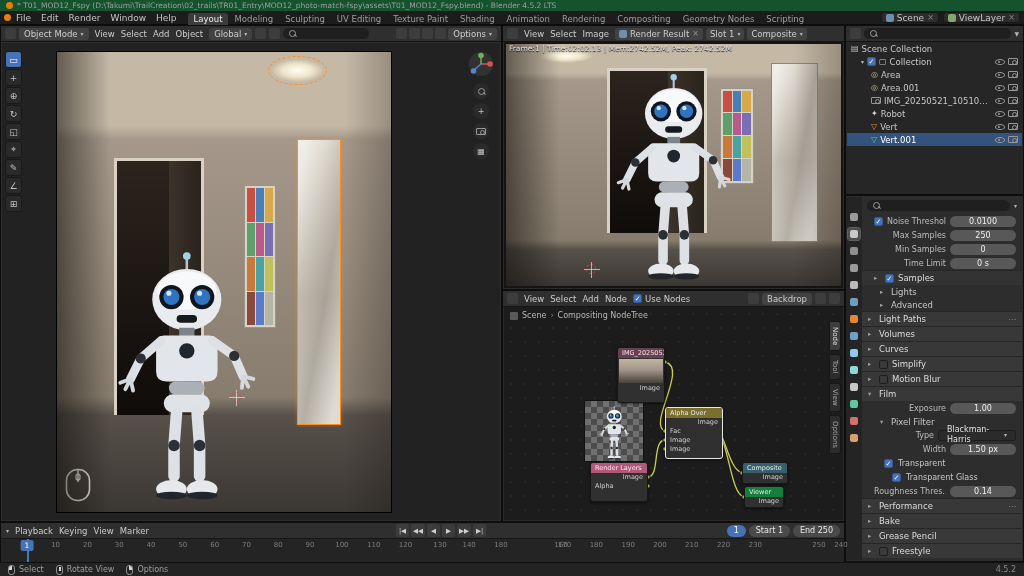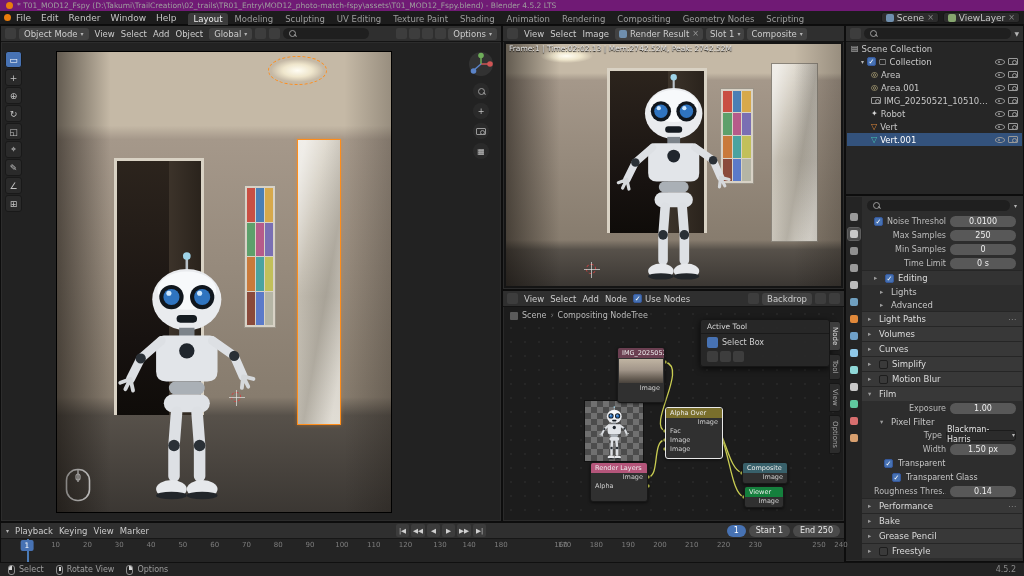--- a/index.html
+++ b/index.html
@@ -1,19 +1,19 @@
 <!DOCTYPE html>
 <html><head>
 <meta charset="utf-8">
 <style>
 *{margin:0;padding:0;box-sizing:border-box}
 html,body{width:1024px;height:576px;overflow:hidden}
 body{position:relative;background:#111;font-family:"DejaVu Sans",sans-serif;font-size:9px;color:#c8c8c8}
 
-#titlebar{position:absolute;left:0;top:0;width:1024px;height:11px;background:#701a75;display:flex;align-items:center;gap:4px;padding:0 6px;font-size:7.5px;color:#9f9f9f;white-space:nowrap}
+#titlebar{position:absolute;left:0;top:0;width:1024px;height:11px;background:#14532d;display:flex;align-items:center;gap:4px;padding:0 6px;font-size:7.5px;color:#9f9f9f;white-space:nowrap}
 .blogo{width:7px;height:7px;border-radius:50%;background:#e87d0d;flex:0 0 auto}
 #topbar{position:absolute;left:0;top:11px;width:1024px;height:14px;background:#1c1c1c;border-bottom:1px solid #0c0c0c;display:flex;align-items:center;padding:0 4px;white-space:nowrap}
 .tmenu{padding:0 5px;color:#c6c6c6}
 #workspaces{display:flex;align-items:flex-end;height:14px;margin-left:6px}
 .wtab{padding:1px 6px;color:#9d9d9d;border-radius:3px 3px 0 0;font-size:8.5px}
 .wtab.active{background:#3c3c3c;color:#ececec}
 .selpill{display:flex;align-items:center;gap:3px;background:#2c2c2c;border:1px solid #171717;border-radius:3px;padding:0 4px;height:11px;margin-left:4px;color:#c6c6c6}
 .selpill .x{color:#8a8a8a;font-size:8px}
 .micon{width:8px;height:8px;background:#6f8fae;border-radius:2px;display:inline-block}
 .micon.vl{background:#87a66f}
@@ -103,21 +103,21 @@
 #props{left:845px;top:195px;width:179px;height:367px;background:#2d2d2d}
 #ptabs{position:absolute;left:0;top:1px;bottom:1px;width:16px;background:#242424;display:flex;flex-direction:column;align-items:center;gap:5px;padding-top:14px}
 .ptab{width:12px;height:12px;border-radius:2px;display:flex;align-items:center;justify-content:center;font-size:8px}
 .ptab.active{background:#4d4d4d;outline:1px solid #5f5f5f}
 .ptab i{width:8px;height:8px;border-radius:2px;display:block}
 #pbody{position:absolute;left:16px;right:1px;top:1px;bottom:1px;overflow:hidden}
 .psearch{display:flex;align-items:center;gap:4px;padding:3px 5px}
 .prow{height:14px;display:flex;align-items:center;gap:4px;padding:0 6px 0 12px}
 .plabel{flex:1;text-align:right;color:#bdbdbd;font-size:8px;white-space:nowrap;overflow:hidden}
 .pval{width:66px;background:#585858;border-radius:7px;height:11px;line-height:11px;text-align:center;color:#efefef;font-size:8px;flex:0 0 auto}
-.pselect{flex:1;background:#2b2b2b;border:1px solid #1c1c1c;border-radius:3px;height:11px;line-height:10px;padding:0 0;display:flex;align-items:center;gap:12px;color:#e5e5e5;font-size:8px}
+.pselect{flex:1;background:#2b2b2b;border:1px solid #1c1c1c;border-radius:3px;height:11px;line-height:10px;padding:0 8px;display:flex;align-items:center;gap:12px;color:#e5e5e5;font-size:8px}
 .phead{height:15px;background:#383838;display:flex;align-items:center;gap:4px;padding:0 6px;border-top:1px solid #262626;color:#dcdcdc;font-size:8.5px}
 .phead .arr{font-size:6.5px;color:#9c9c9c;width:7px}
 .phead.sub{background:#333;padding-left:12px}
 .phead.sub3{background:transparent;padding-left:18px;color:#c7c7c7;border-top:none;height:13px}
 .pcheckrow{height:14px;display:flex;align-items:center;gap:5px;padding-left:20px;font-size:8px;color:#c9c9c9}
 .pdots{color:#8a8a8a;font-size:8px}
 
 #timeline{left:0;top:522px;width:845px;height:40px;background:#2a2a2a}
 .thdr{height:16px;background:#2f2f2f;border-bottom:1px solid #171717;display:flex;align-items:center;gap:3px;padding:0 5px;font-size:8.5px;color:#cccccc;position:relative}
 #transport{position:absolute;left:395px;top:1px;display:flex;gap:2px}
@@ -435,32 +435,20 @@
         <circle cx="161" cy="55" r="2.2" fill="#c9cd52" stroke="#111"></circle>
         <circle cx="161" cy="124" r="2.2" fill="#c9cd52" stroke="#111"></circle>
         <circle cx="161" cy="133" r="2.2" fill="#c9cd52" stroke="#111"></circle>
         <circle cx="161" cy="142" r="2.2" fill="#c9cd52" stroke="#111"></circle>
         <circle cx="203" cy="112" r="2.2" fill="#c9cd52" stroke="#111"></circle>
         <circle cx="144" cy="170" r="2.2" fill="#c9cd52" stroke="#111"></circle>
         <circle cx="144" cy="179" r="2.2" fill="#c9cd52" stroke="#111"></circle>
         <circle cx="238" cy="166" r="2.2" fill="#c9cd52" stroke="#111"></circle>
         <circle cx="240" cy="190" r="2.2" fill="#c9cd52" stroke="#111"></circle>
       </svg>
-    <div class="atool" style="left:196px;top:12px;width:130px">
-      <div class="ahdr">Active Tool</div>
-      <div class="arow">
-        <span class="hicon" style="background:#4772b3"></span>
-        <span>Select Box</span>
-      </div>
-      <div class="aicons">
-        <span class="hicon"></span>
-        <span class="hicon"></span>
-        <span class="hicon"></span>
-      </div>
-    </div>
     <div class="vtabs" id="nvtabs">
         <span class="vtab active">Node</span>
         <span class="vtab">Tool</span>
         <span class="vtab">View</span>
         <span class="vtab">Options</span>
       </div>
   <div class="checker" style="left: 80px; top: 93px; width: 60px; height: 62px;">
         <div class="srobot" style="left: 15%; bottom: 0px; width: 70%; height: 92%;"><svg viewBox="0 0 120 200" preserveAspectRatio="xMidYMax meet">
             <line x1="60" y1="4" x2="60" y2="16" stroke="#b9c2c9" stroke-width="2"></line>
             <circle cx="60" cy="4" r="3" fill="#9fd4e8"></circle>
@@ -648,21 +636,21 @@
           <span class="plabel">Min Samples</span>
           <span class="pval">0</span>
         </div>
         <div class="prow">
           <span class="plabel">Time Limit</span>
           <span class="pval">0 s</span>
         </div>
         <div class="phead sub">
           <span class="arr">▸</span>
           <span class="cb on">✓</span>
-          <span>Editing</span>
+          <span>Samples</span>
         </div>
         <div class="phead sub3">
           <span class="arr">▸</span>
           <span>Lights</span>
         </div>
         <div class="phead sub3">
           <span class="arr">▸</span>
           <span>Advanced</span>
         </div>
         <div class="phead">

